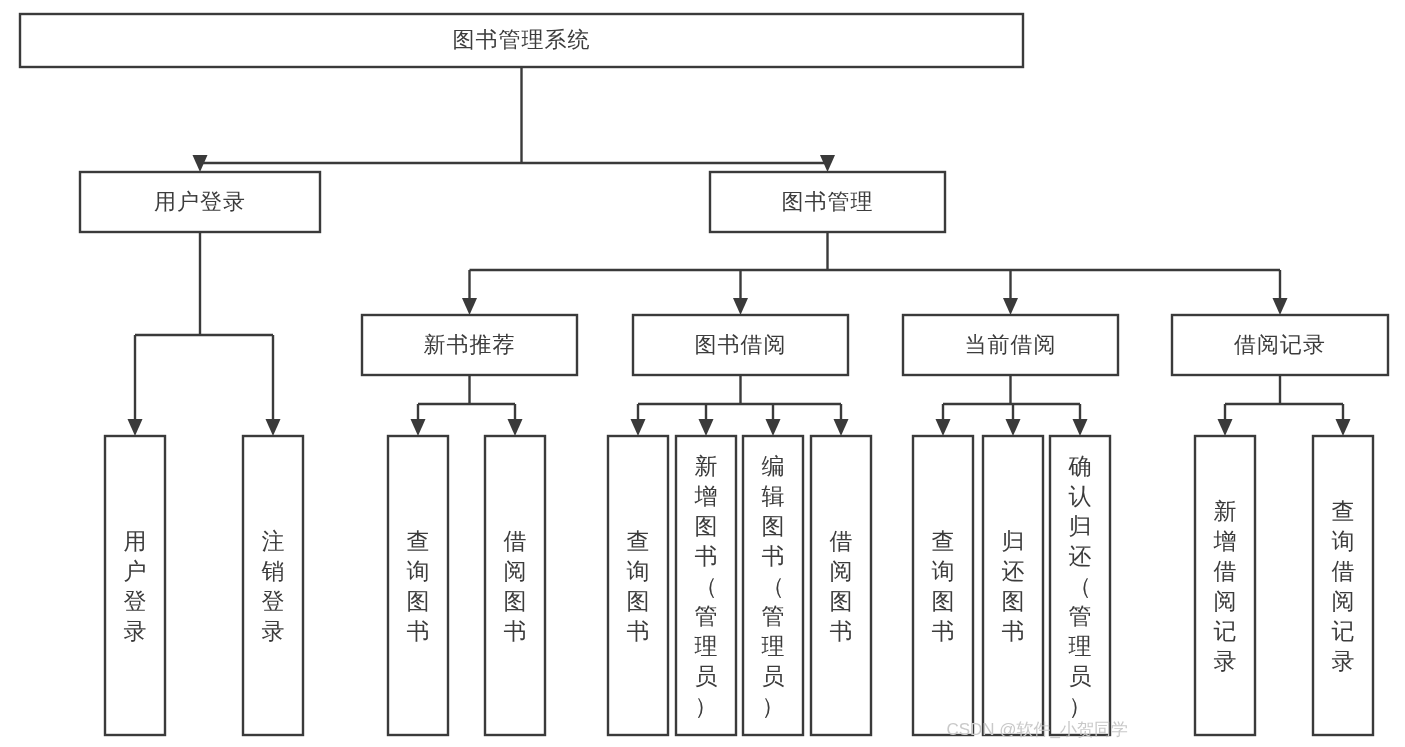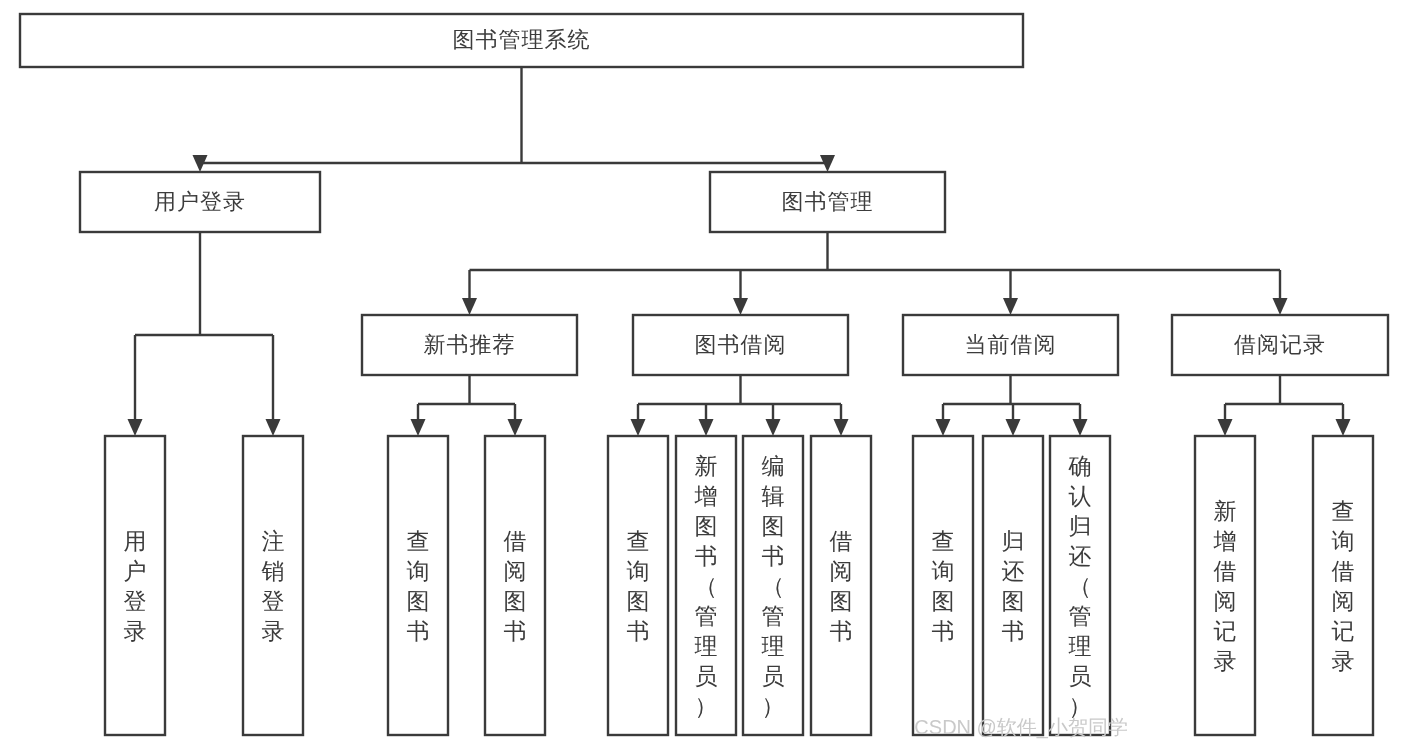--- a/index.html
+++ b/index.html
@@ -54,21 +54,21 @@
   }
   .arrow-head {
     fill: #3a3a3a;
     stroke: none;
   }
   .watermark-text {
     position: absolute;
     right: 10px;
     bottom: 6px;
     font-family: "Liberation Sans", "DejaVu Sans", sans-serif;
-    font-size: 20px;
+    font-size: 17px;
     color: #c9c9c9;
     white-space: nowrap;
     user-select: none;
     pointer-events: none;
   }
 </style>
 </head>
 <body>
 
 <div id="diagram-root">

